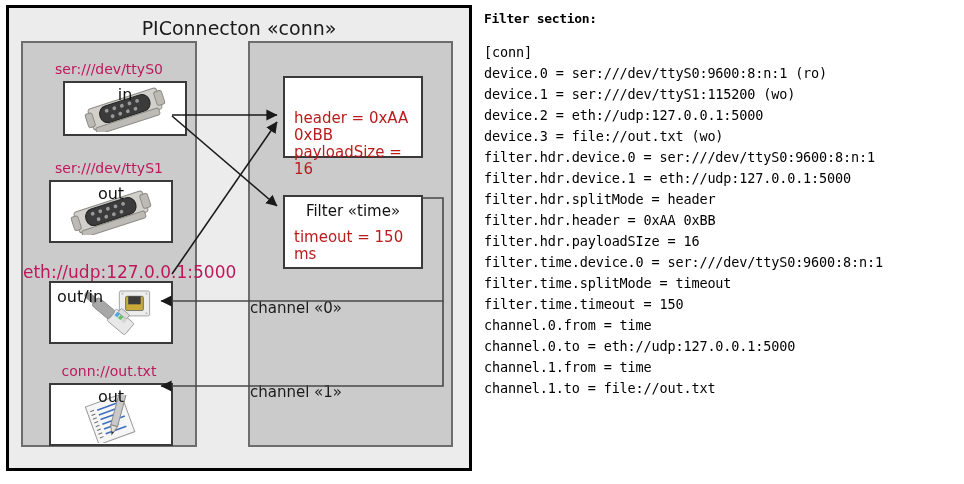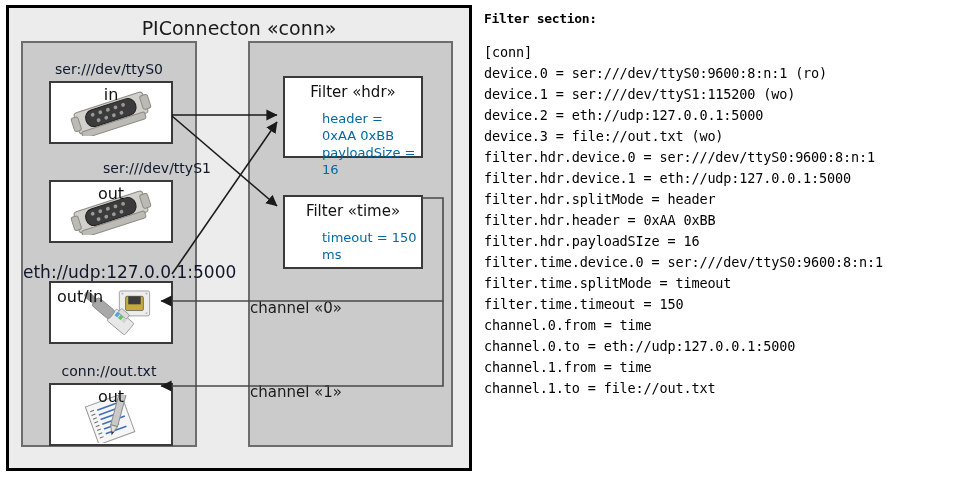--- a/index.html
+++ b/index.html
@@ -36,21 +36,21 @@
   #devices-panel{left:12px;top:33px;width:176px;height:406px;}
   #filters-panel{left:239px;top:33px;width:205px;height:406px;}
   .panel-title{
     position:absolute;left:0;top:6px;width:100%;
     text-align:center;font-size:15px;color:#1a1a1a;
   }
 
   
   .device-label{
     position:absolute;width:100%;text-align:center;
-    font-size:14px;color:#0f172a;left:0;
+    font-size:14px;color:#be185d;left:0;
   }
   .device-box{
     position:absolute;
     background:#ffffff;
     border:2px solid #3a3a3a;
     box-sizing:border-box;
   }
   .device-box .dev-mode{
     position:absolute;top:2px;left:0;width:100%;
     text-align:center;font-size:16px;color:#111;
@@ -69,21 +69,21 @@
     position:absolute;background:#ffffff;
     border:2px solid #3a3a3a;
     box-sizing:border-box;
   }
   .filter-title{
     position:absolute;left:0;top:5px;width:100%;
     text-align:center;font-size:15px;color:#111;
   }
   .filter-props{
     position:absolute;left:9px;top:32px;
-    font-size:13px;color:#0369a1;line-height:17px;margin-left:28px;
+    font-size:15px;color:#b91c1c;line-height:17px;
   }
 
   
   .channel-label{
     position:absolute;font-size:15px;color:#1a1a1a;
     text-align:left;
   }
 
   
   #config{
@@ -113,21 +113,21 @@
 
 <div id="root">
 
   <div class="outer-frame">
 
     <div class="diagram-title">PIConnecton «conn»</div>
 
     <div class="panel" id="devices-panel">
 
       <div class="device-label" style="top:18px;">ser:///dev/ttyS0</div>
-      <div class="device-box" style="left:26px;top:38px;width:124px;height:63px;padding-left:12px;">
+      <div class="device-box" style="left:40px;top:38px;width:124px;height:55px;padding-left:12px;">
         <span class="dev-mode">in</span>
         <span class="icon-wrap">
           <svg width="96" height="46" viewBox="0 0 96 46">
             <g transform="rotate(-18 48 23)">
               <rect x="12" y="12" width="72" height="22" rx="3" fill="#d2d0cb" stroke="#8d8b86" stroke-width="1"></rect>
               <rect x="22" y="14" width="52" height="17" rx="8" fill="#3b3b3b" stroke="#222" stroke-width="1"></rect>
               <g fill="#9a9a9a">
                 <circle cx="30" cy="19" r="1.9"></circle>
                   <circle cx="38" cy="19" r="1.9"></circle>
                 <circle cx="46" cy="19" r="1.9"></circle>
@@ -139,21 +139,21 @@
                   <circle cx="58" cy="26" r="1.9"></circle>
               </g>
               <rect x="8" y="16" width="7" height="14" rx="2" fill="#bcbab5" stroke="#8d8b86" stroke-width="1"></rect>
               <rect x="80" y="16" width="8" height="14" rx="2" fill="#bcbab5" stroke="#8d8b86" stroke-width="1"></rect>
               <rect x="14" y="32" width="66" height="7" rx="2" fill="#bdbbb6" stroke="#8d8b86" stroke-width="1"></rect>
             </g>
           </svg>
         </span>
       </div>
 
-      <div class="device-label" style="top:117px;padding-left:48px;">ser:///dev/ttyS1</div>
+      <div class="device-label" style="top:117px;">ser:///dev/ttyS1</div>
       <div class="device-box" style="left:26px;top:137px;width:124px;height:63px;">
         <span class="dev-mode">out</span>
         <span class="icon-wrap">
           <svg width="96" height="46" viewBox="0 0 96 46">
             <g transform="rotate(-18 48 23)">
               <rect x="12" y="12" width="72" height="22" rx="3" fill="#d2d0cb" stroke="#8d8b86" stroke-width="1"></rect>
               <rect x="22" y="14" width="52" height="17" rx="8" fill="#3b3b3b" stroke="#222" stroke-width="1"></rect>
               <g fill="#9a9a9a">
                 <circle cx="30" cy="19" r="1.9"></circle>
                   <circle cx="38" cy="19" r="1.9"></circle>
@@ -230,21 +230,20 @@
               </g>
             </g>
           </svg>
         </span>
       </div>
     </div>
 
     <div class="panel" id="filters-panel">
 
       <div class="filter-box" style="left:33px;top:33px;width:140px;height:82px;">
-        <div class="filter-title">Filter «hdr»</div>
         <div class="filter-props">
           <div>header = 0xAA 0xBB</div>
           <div>payloadSize = 16</div>
         </div>
       </div>
 
       <div class="filter-box" style="left:33px;top:152px;width:140px;height:74px;">
         <div class="filter-title">Filter «time»</div>
         <div class="filter-props">
           <div>timeout = 150 ms</div>

